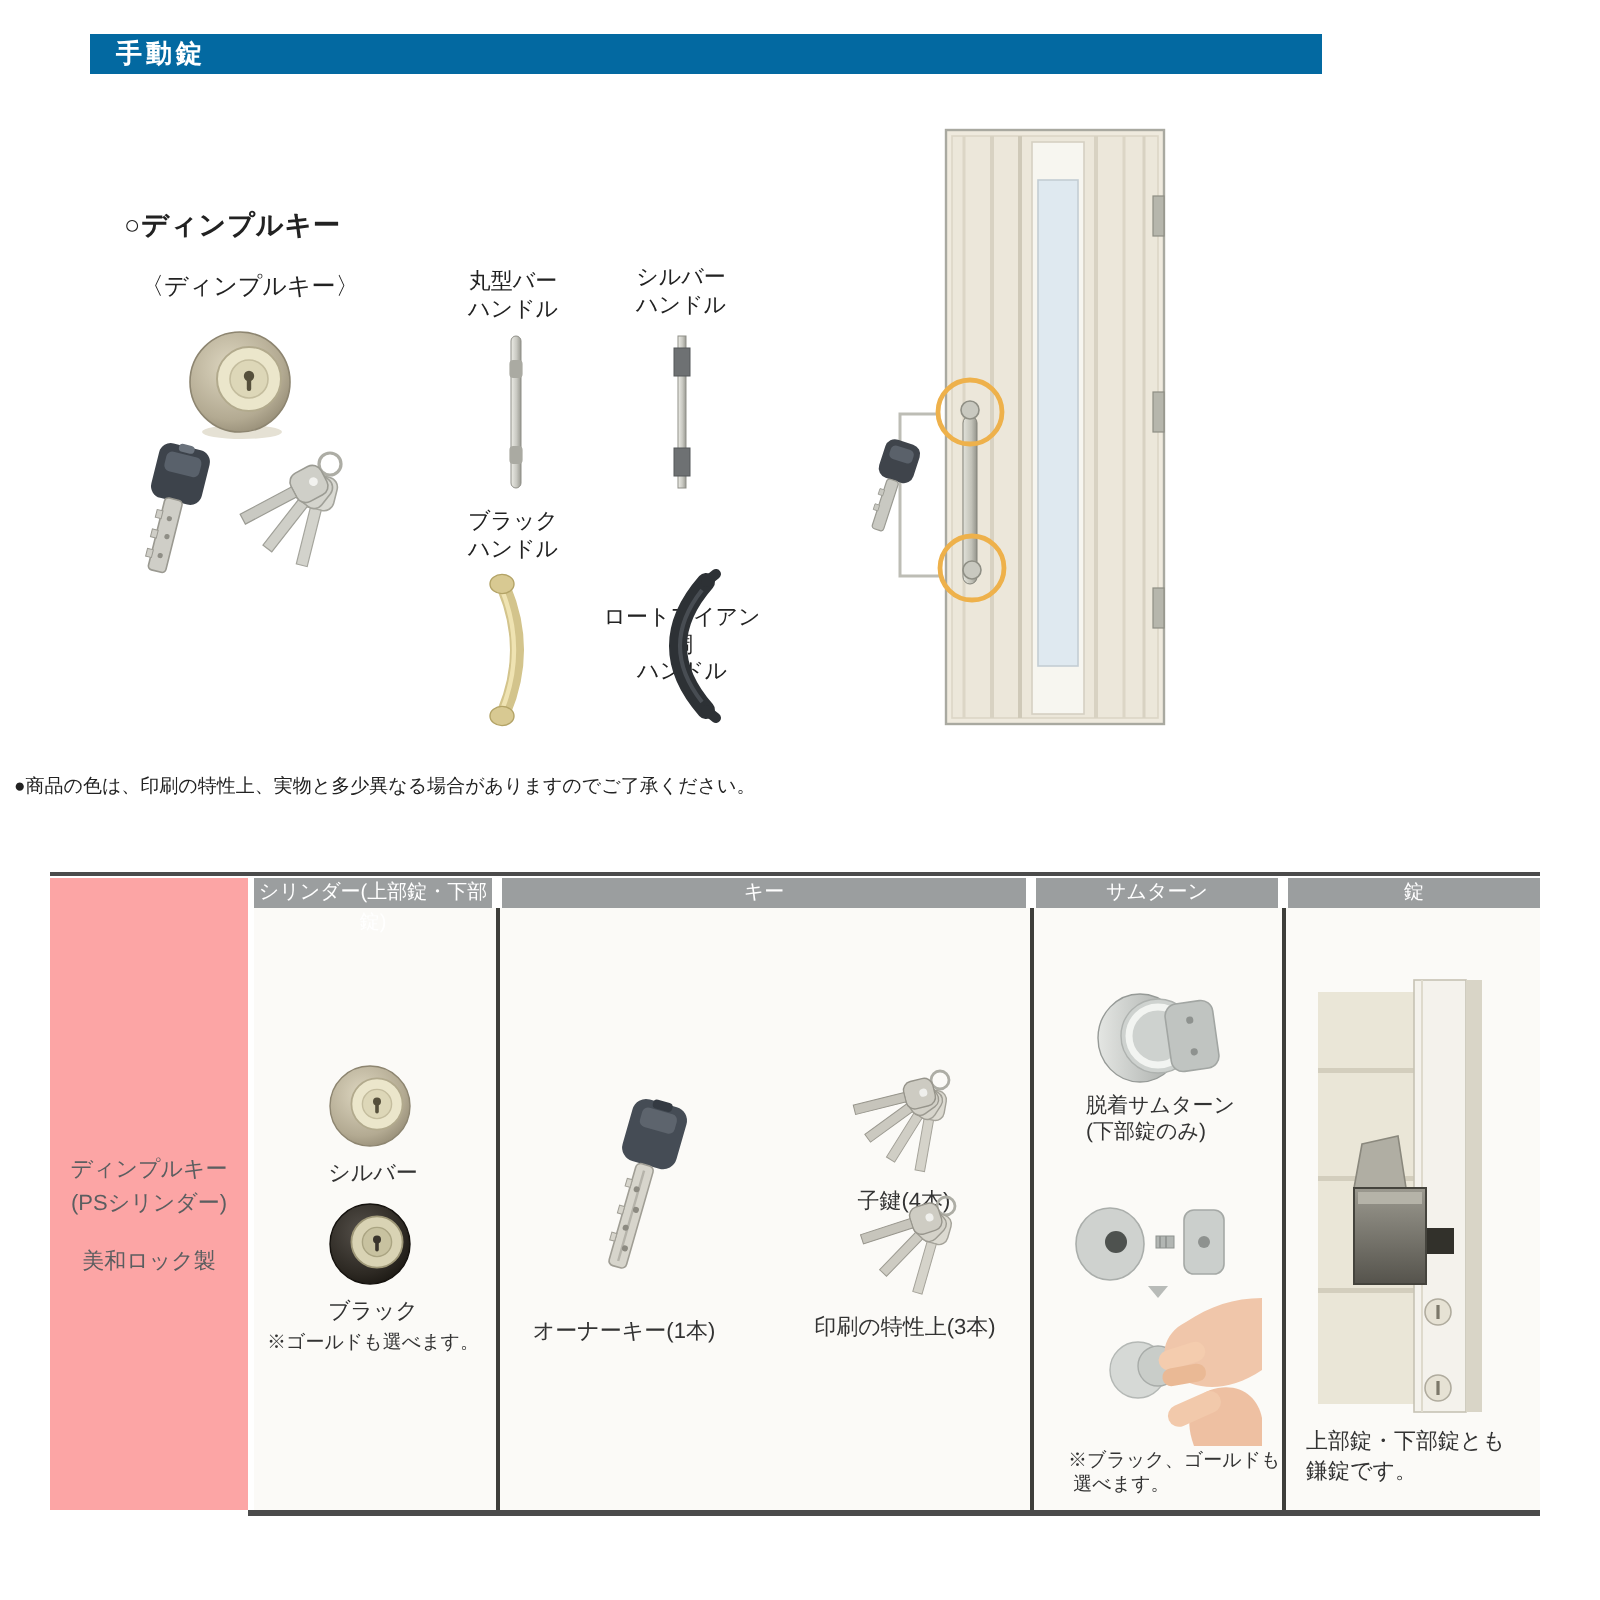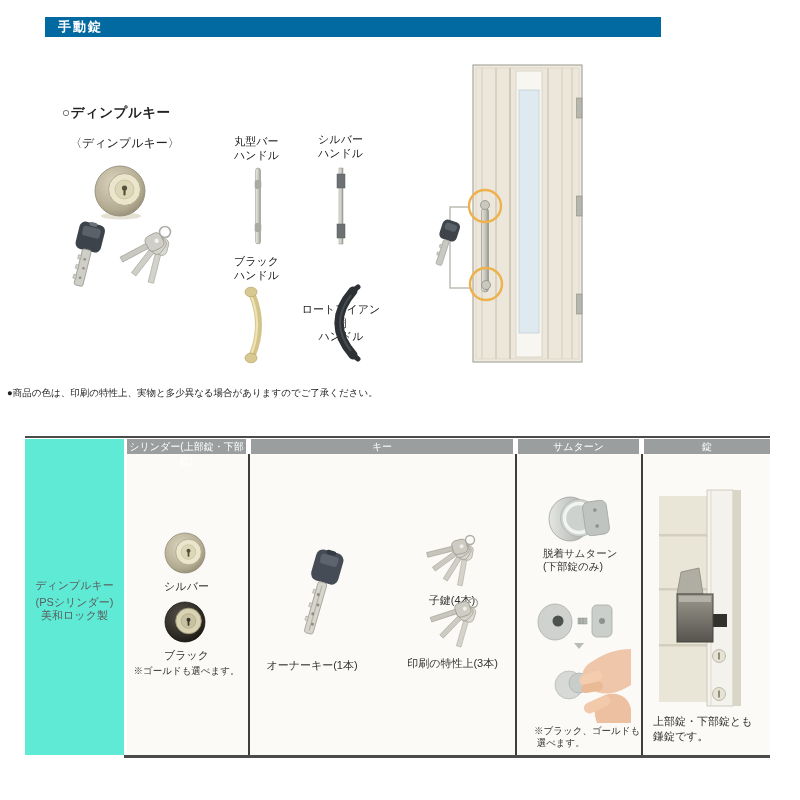--- a/index.html
+++ b/index.html
@@ -17,21 +17,21 @@
   .cyl-sub{left:70px;top:135px;font-size:12px;color:#222;font-family:Liberation Serif, serif;}
   .handle-label{font-size:11px;line-height:13.5px;text-align:center;white-space:pre-line;color:#222;}
   .note{font-size:9.5px;color:#222;}
   .color-note{left:7px;top:387px;}
   .handle-note{right:5px;top:419px;}
   
   .spec-table{left:25px;top:436px;width:745px;height:330px;}
   .t-topline{left:0;top:0;width:745px;height:2px;background:#4b4b4b;}
   .t-bottomline{left:99px;top:319px;width:646px;height:2.5px;background:#4b4b4b;}
   .t-body{left:102px;top:18px;width:643px;height:301px;background:#fbfaf7;}
-  .t-sidebar{left:0;top:3px;width:99px;height:316px;background:#5eead4;}
+  .t-sidebar{left:0;top:3px;width:99px;height:316px;background:#fca5a5;}
   .t-sidebar-label{width:99px;text-align:center;color:#5b5e60;font-size:11px;
         line-height:16.5px;white-space:pre-line;}
   .th{top:3px;height:15px;background:#9b9e9f;color:#fff;font-size:10px;
         line-height:15px;text-align:center;}
   .vline{top:18px;height:301px;width:1.5px;background:#3e3e3a;}
   .cell-label{font-size:11px;color:#333;text-align:center;}
   .small-note{font-size:9.5px;color:#333;}
   .pre{white-space:pre;}
   .preline{white-space:pre-line;}
   .down-arrow{width:0;height:0;border-left:5px solid transparent;border-right:5px solid transparent;
@@ -185,21 +185,21 @@
 
   <div class="abs note color-note">●商品の色は、印刷の特性上、実物と多少異なる場合がありますのでご了承ください。</div>
 
   <div class="abs spec-table">
     <div class="abs t-topline"></div>
     <div class="abs t-body"></div>
 
     <div class="abs t-sidebar">
       <div class="abs t-sidebar-label" style="top:138px;">ディンプルキー
 (PSシリンダー)</div>
-      <div class="abs t-sidebar-label" style="top:168px;">美和ロック製</div>
+      <div class="abs t-sidebar-label" style="top:184px;">美和ロック製</div>
     </div>
 
     <div class="abs th" style="left:102px;width:119px;">シリンダー(上部錠・下部錠)</div>
     <div class="abs th" style="left:226px;width:262px;">キー</div>
     <div class="abs th" style="left:493px;width:121px;">サムターン</div>
     <div class="abs th" style="left:619px;width:126px;">錠</div>
 
     <div class="abs vline" style="left:223px;"></div>
     <div class="abs vline" style="left:490px;"></div>
     <div class="abs vline" style="left:616px;"></div>

